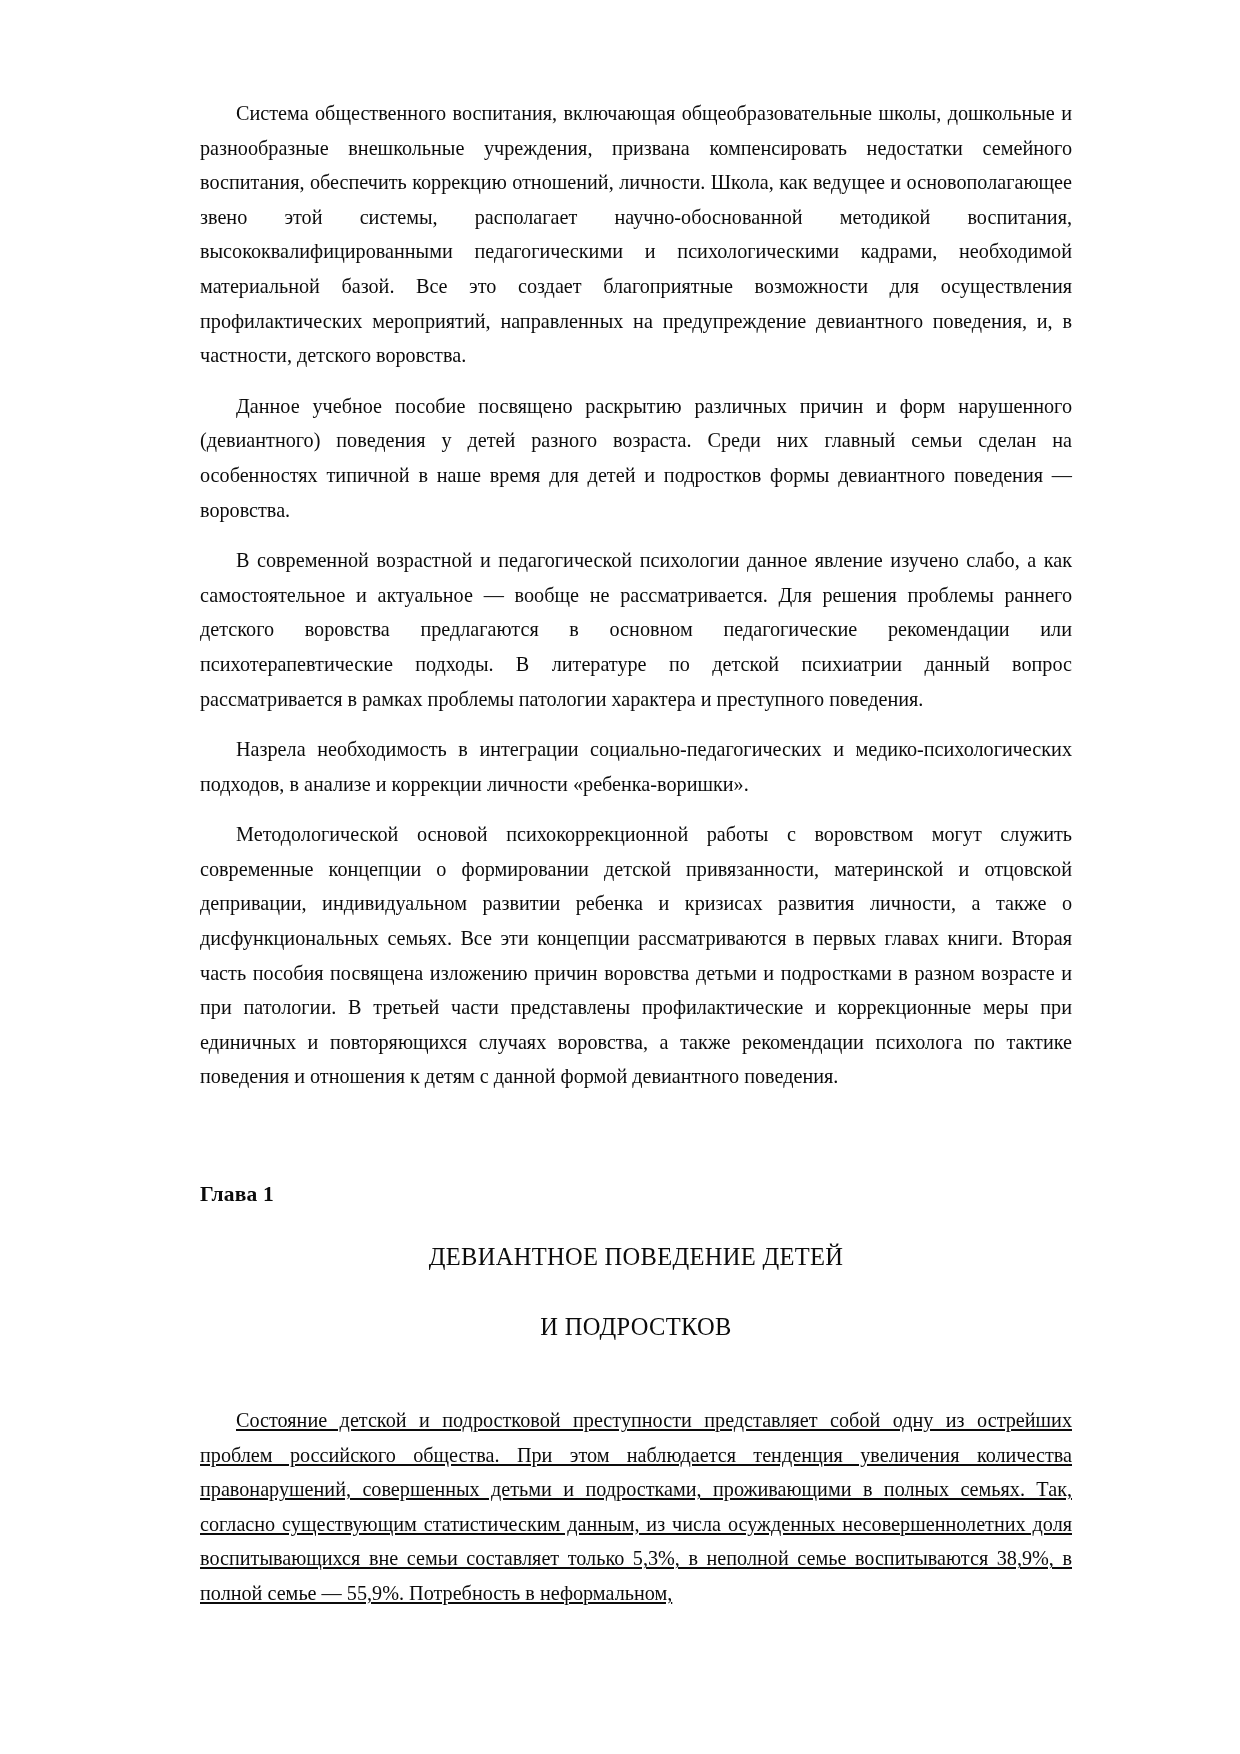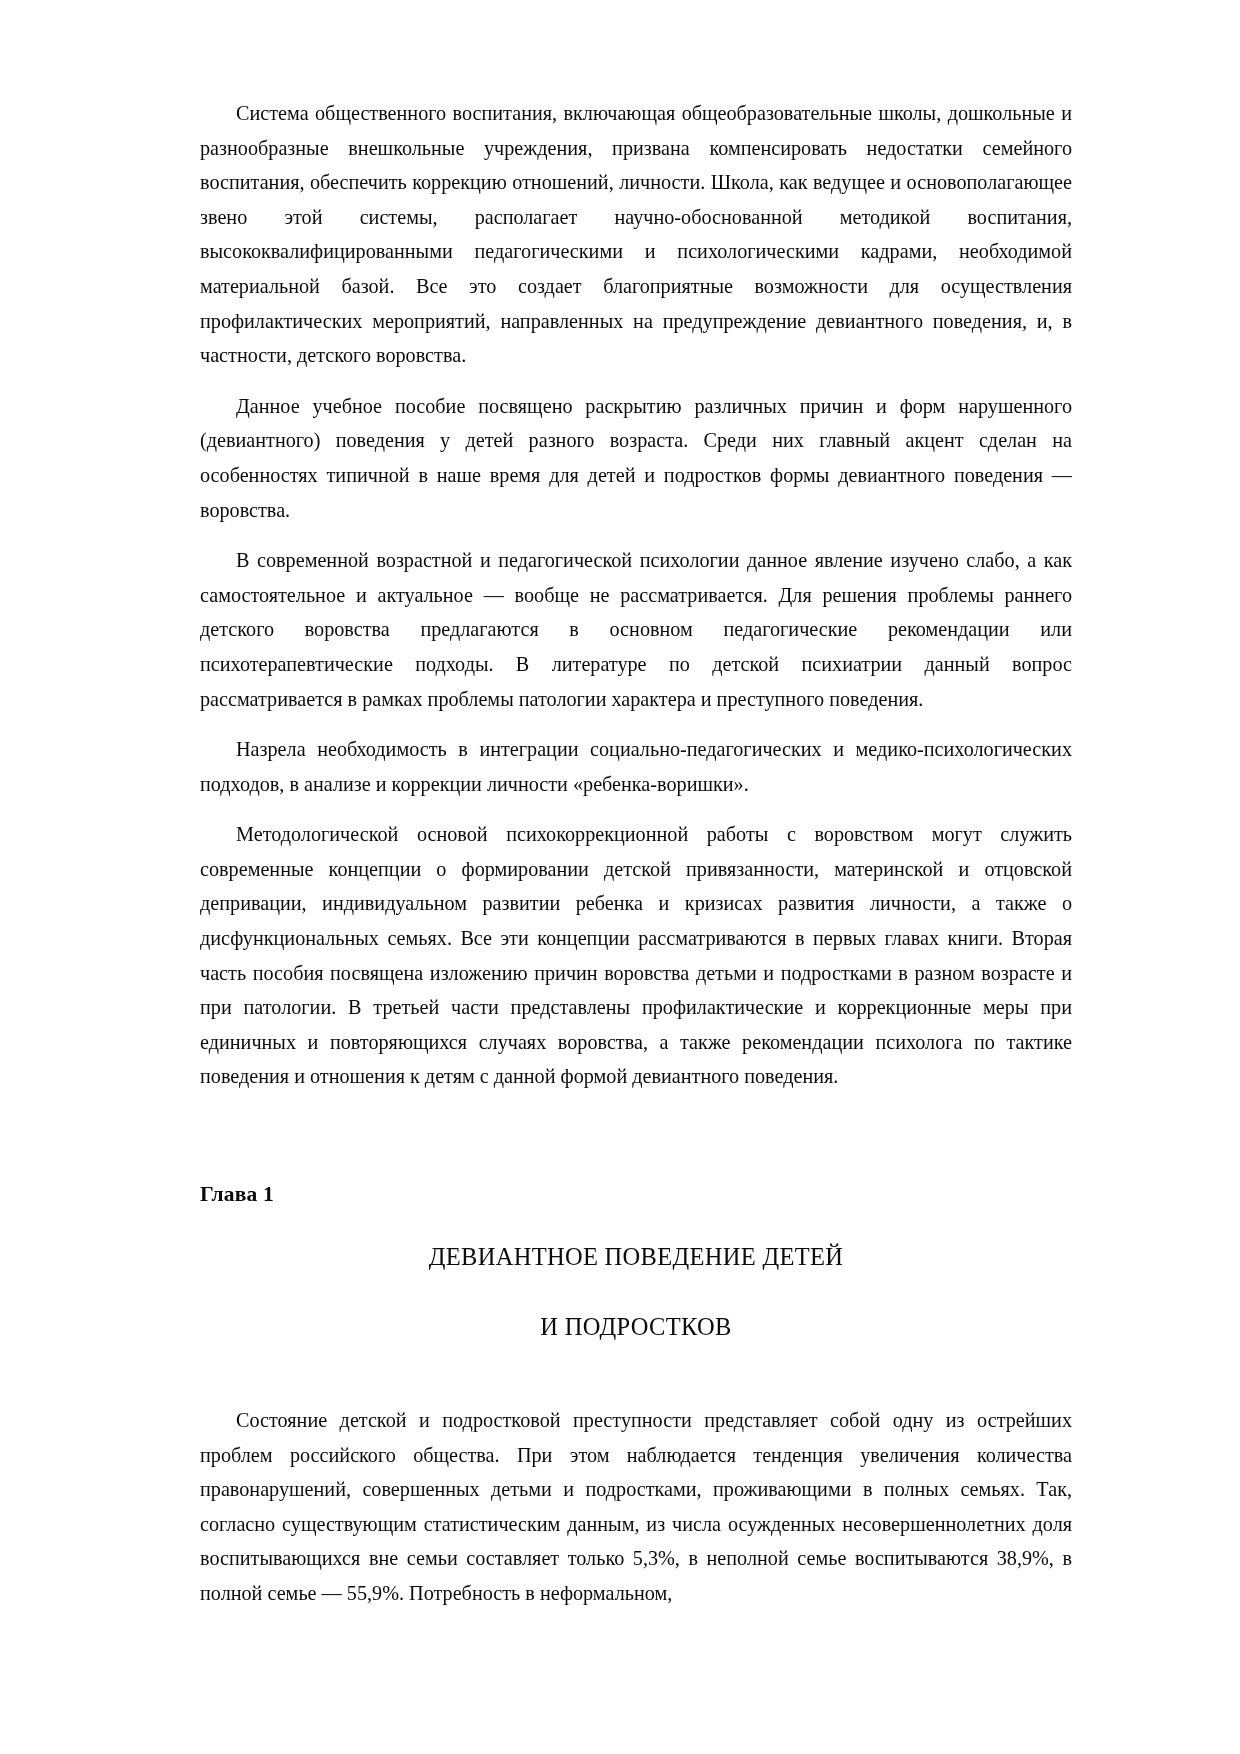--- a/index.html
+++ b/index.html
@@ -29,20 +29,21 @@
     color: #0b0b0b;
     text-align: justify;
     text-justify: inter-word;
     margin: 0 0 16px 0;
     text-indent: 36px;
     -webkit-hyphens: manual;
     hyphens: manual;
   }
   p.body-par:last-child {
     margin-bottom: 4px;
+    text-decoration: underline;
   }
   .chapter-label {
     font-family: "Liberation Serif", "DejaVu Serif", serif;
     font-size: 21.5px;
     font-weight: bold;
     color: #0b0b0b;
     text-align: left;
     letter-spacing: 0.2px;
     margin: 0;
   }
@@ -60,21 +61,21 @@
   .gap-62 { height: 62px; }
   .gap-72 { height: 72px; }
 </style>
 </head>
 <body>
 
 <div class="page">
   <div class="content">
 
     <p class="body-par">Система общественного воспитания, включающая общеобразовательные школы, дошкольные и разнообразные внешкольные учреждения, призвана компенсировать недостатки семейного воспитания, обеспечить коррекцию отношений, личности. Школа, как ведущее и основополагающее звено этой системы, располагает научно-обоснованной методикой воспитания, высококвалифицированными педагогическими и психологическими кадрами, необходимой материальной базой. Все это создает благоприятные возможности для осуществления профилактических мероприятий, направленных на предупреждение девиантного поведения, и, в частности, детского воровства.</p>
-    <p class="body-par">Данное учебное пособие посвящено раскрытию различных причин и форм нарушенного (девиантного) поведения у детей разного возраста. Среди них главный акцент сделан на особенностях типичной в наше время для детей и подростков формы девиантного поведения — воровства.</p>
+    <p class="body-par">Данное учебное пособие посвящено раскрытию различных причин и форм нарушенного (девиантного) поведения у детей разного возраста. Среди них главный семьи сделан на особенностях типичной в наше время для детей и подростков формы девиантного поведения — воровства.</p>
     <p class="body-par">В современной возрастной и педагогической психологии данное явление изучено слабо, а как самостоятельное и актуальное — вообще не рассматривается. Для решения проблемы раннего детского воровства предлагаются в основном педагогические рекомендации или психотерапевтические подходы. В литературе по детской психиатрии данный вопрос рассматривается в рамках проблемы патологии характера и преступного поведения.</p>
     <p class="body-par">Назрела необходимость в интеграции социально-педагогических и медико-психологических подходов, в анализе и коррекции личности «ребенка-воришки».</p>
     <p class="body-par">Методологической основой психокоррекционной работы с воровством могут служить современные концепции о формировании детской привязанности, материнской и отцовской депривации, индивидуальном развитии ребенка и кризисах развития личности, а также о дисфункциональных семьях. Все эти концепции рассматриваются в первых главах книги. Вторая часть пособия посвящена изложению причин воровства детьми и подростками в разном возрасте и при патологии. В третьей части представлены профилактические и коррекционные меры при единичных и повторяющихся случаях воровства, а также рекомендации психолога по тактике поведения и отношения к детям с данной формой девиантного поведения.</p>
 
     <div class="gap-72"></div>
 
     <p class="chapter-label">Глава 1</p>
 
     <div class="gap-36"></div>
 

